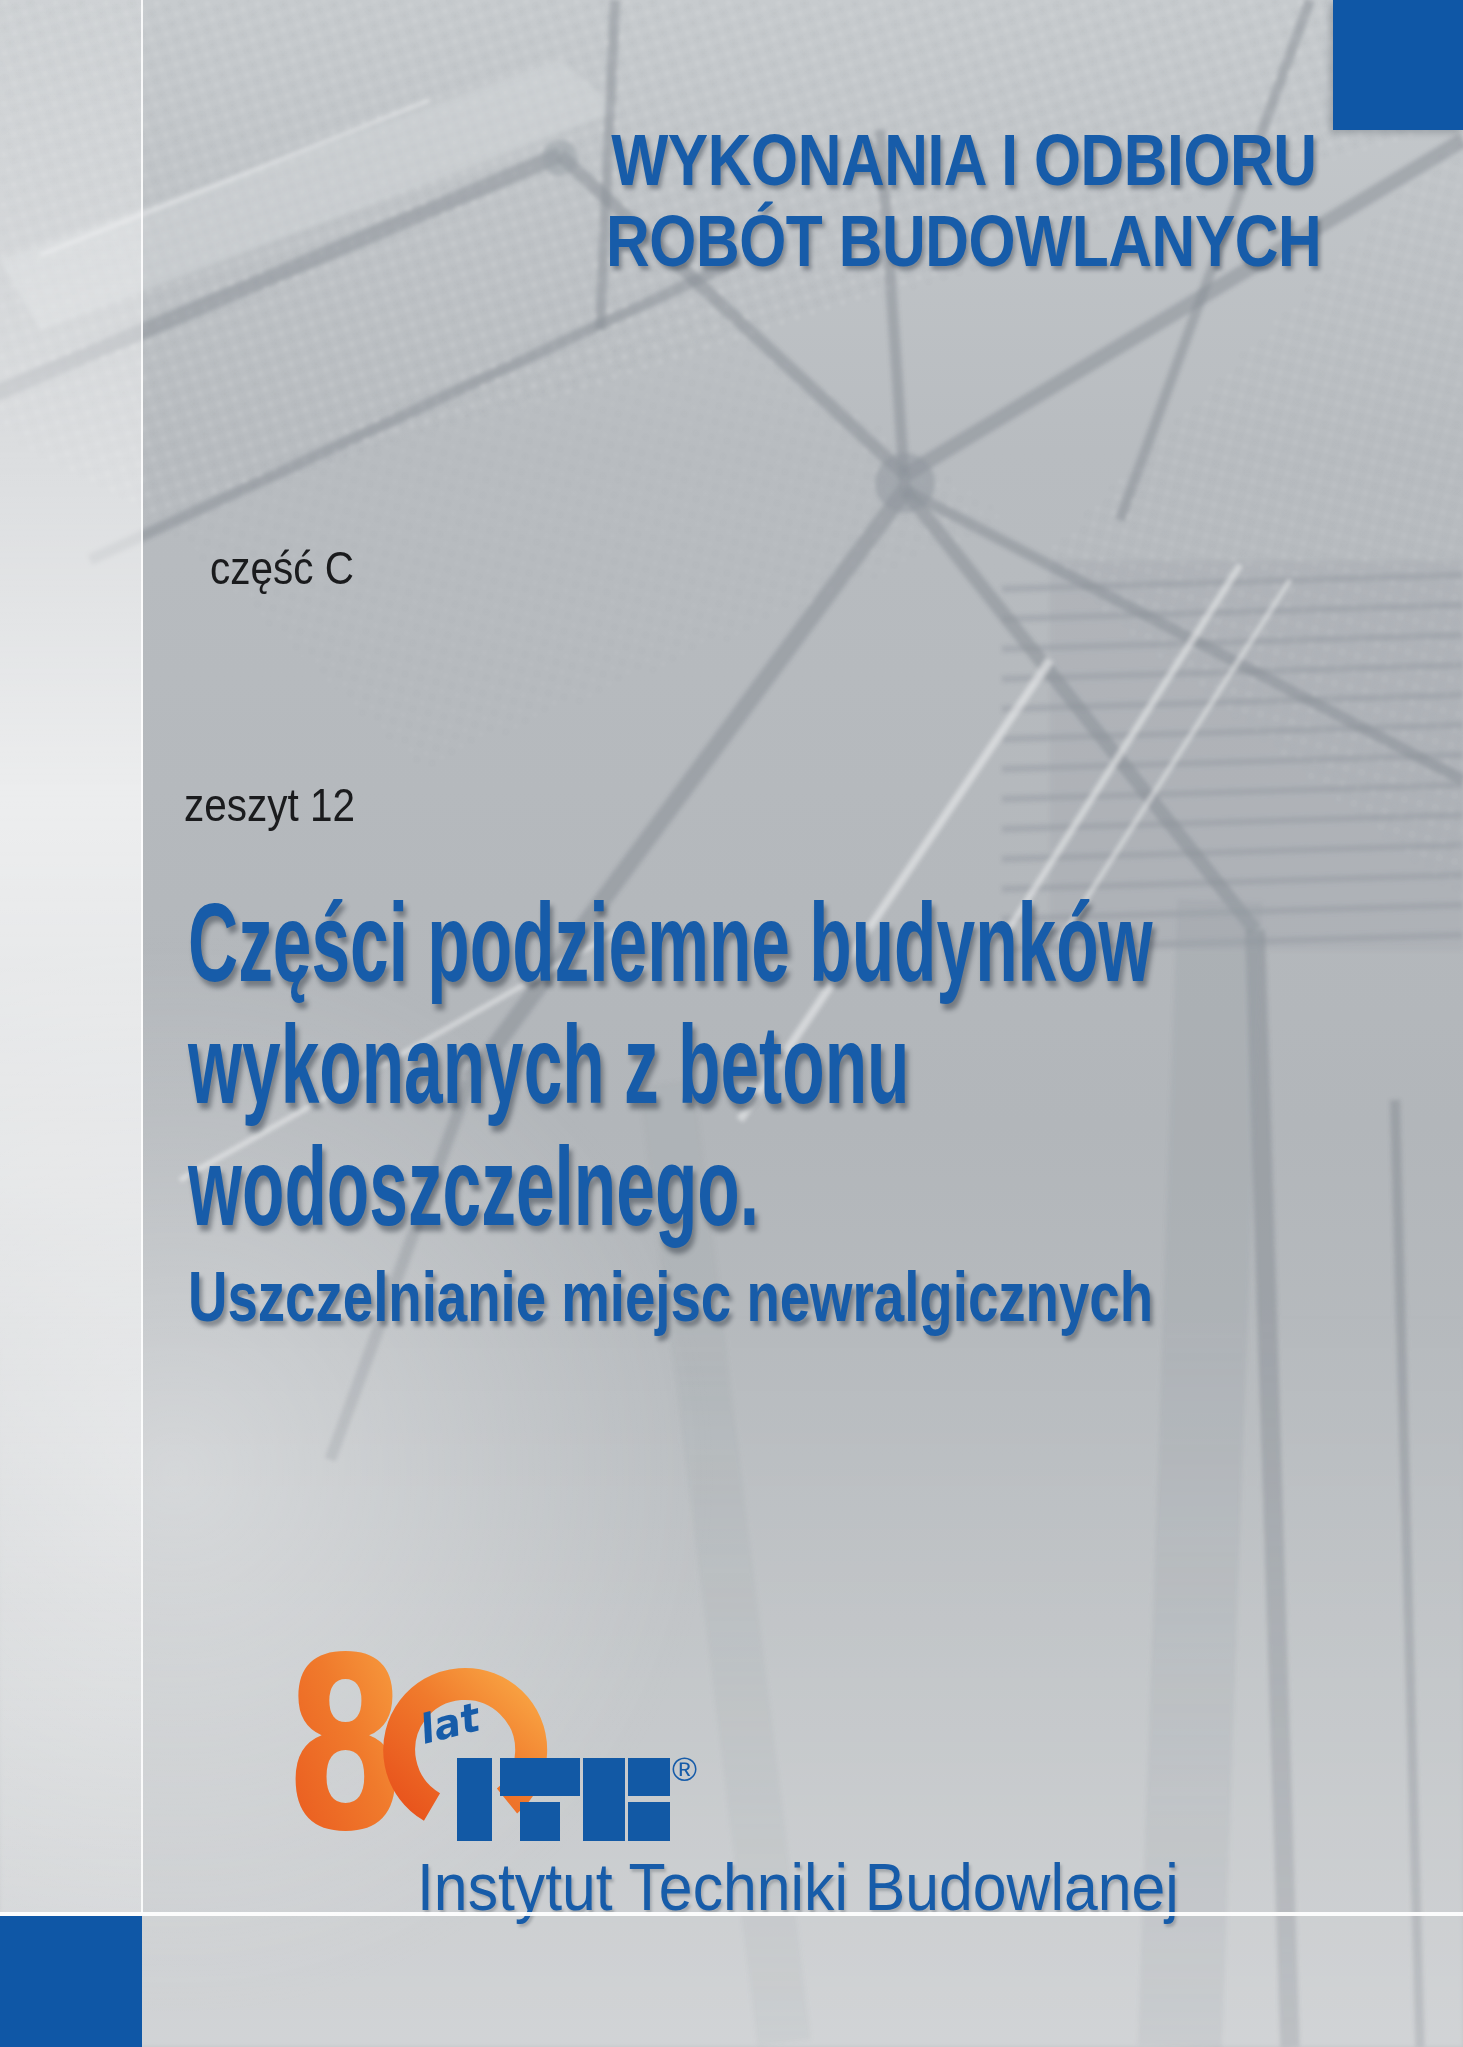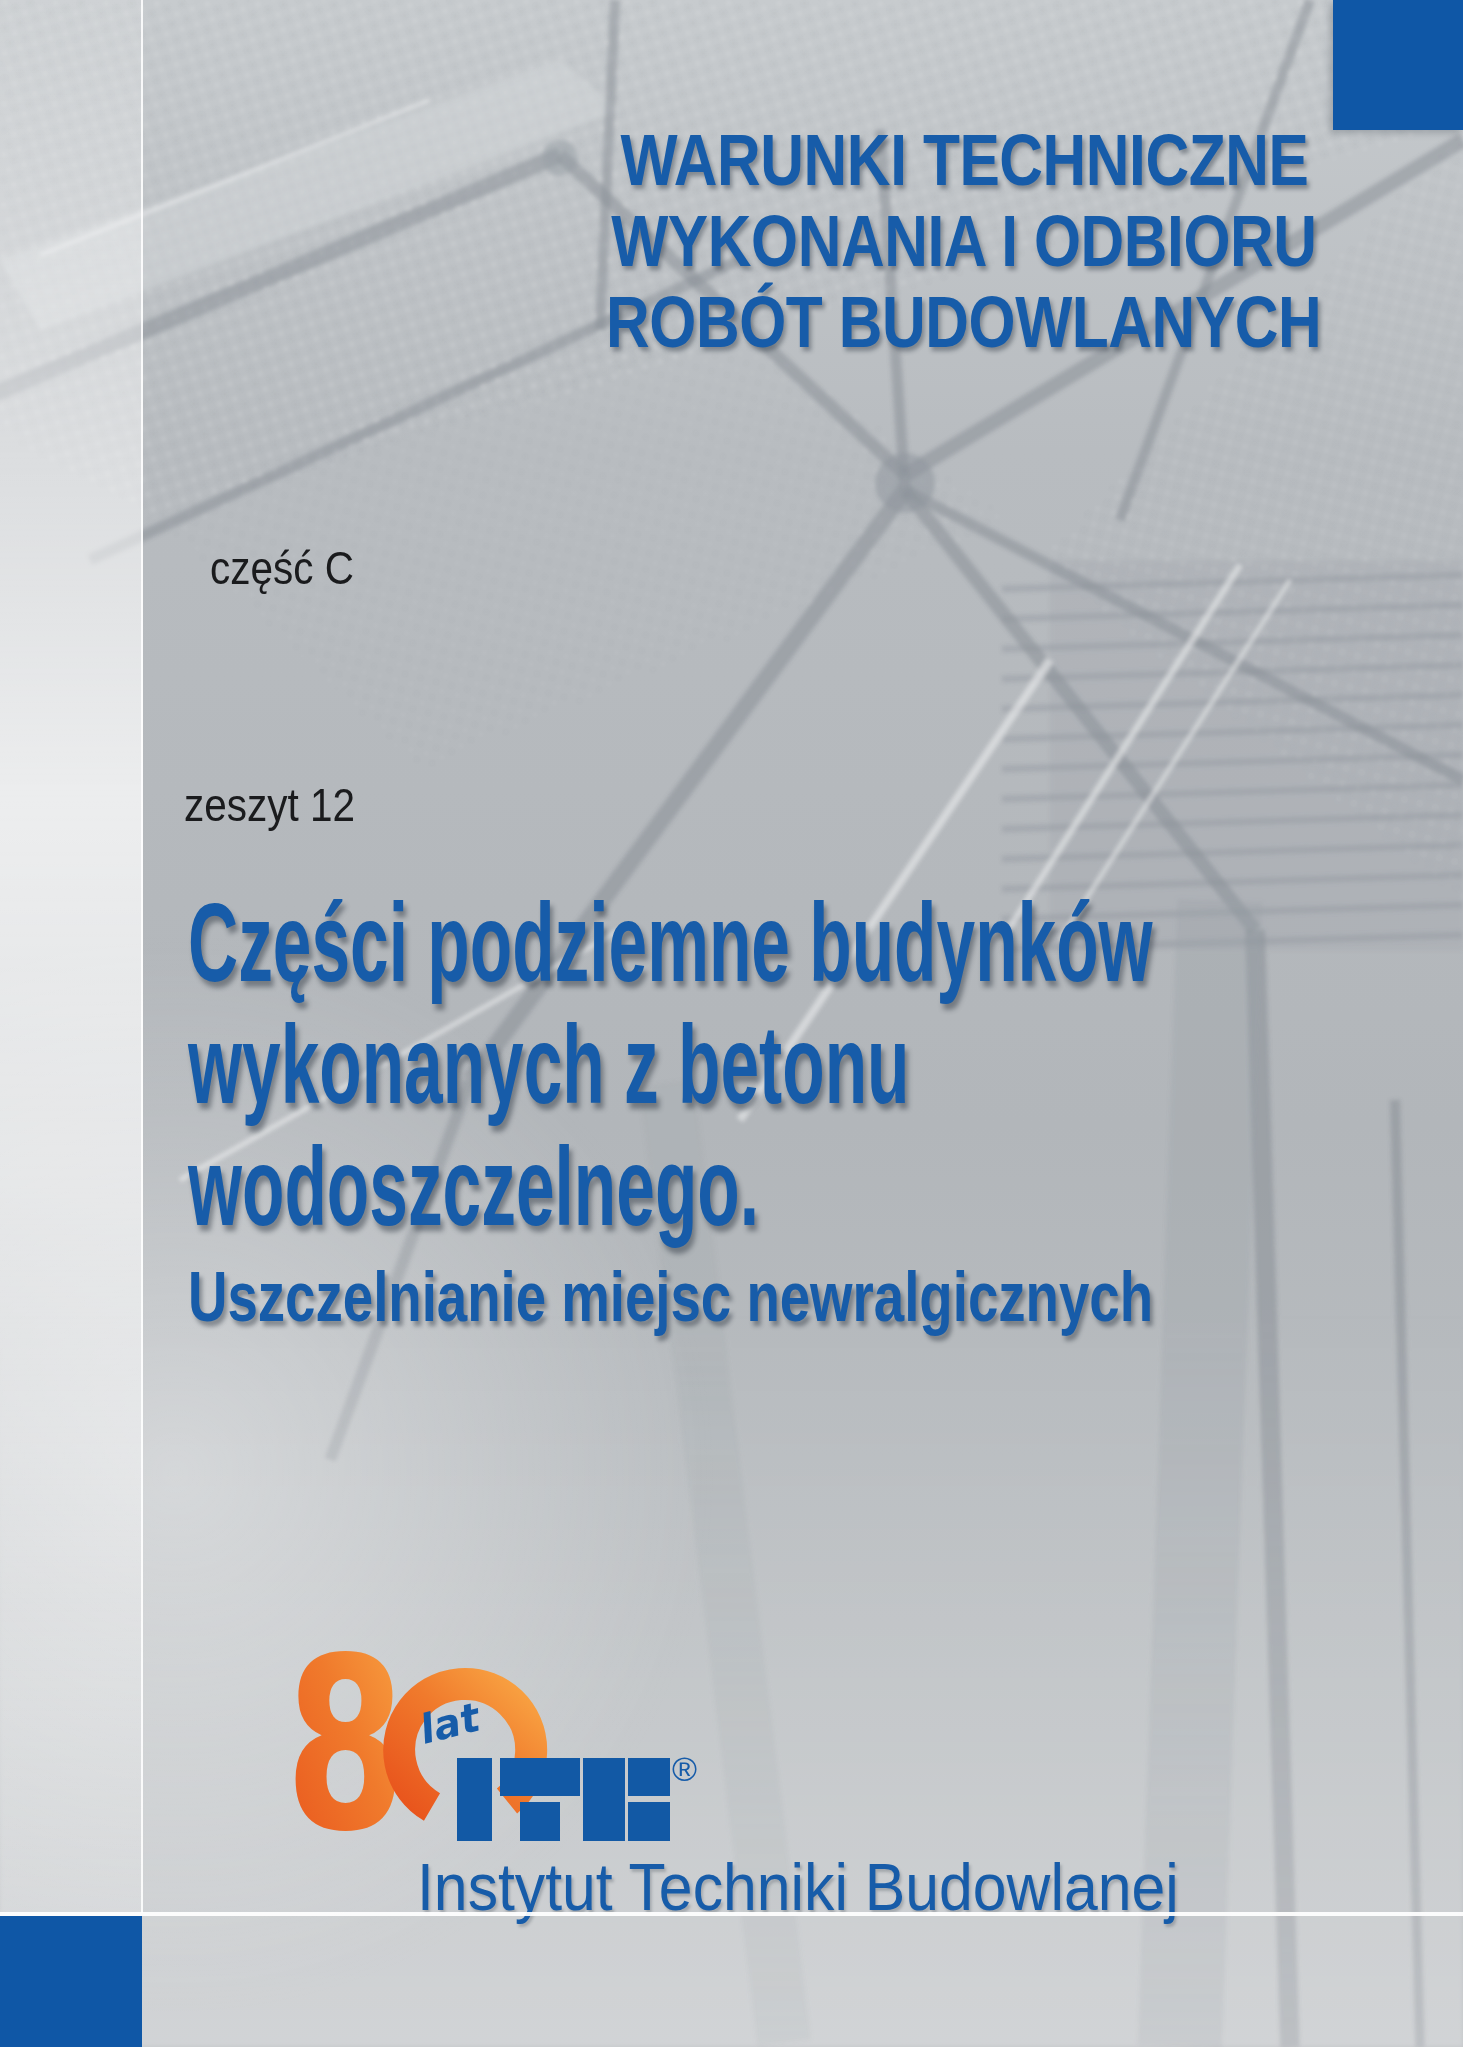--- a/index.html
+++ b/index.html
@@ -135,21 +135,20 @@
       <rect x="0" y="1300" width="1463" height="747" fill="url(#fadeW)" opacity="0.55"></rect>
     </g>
   </svg>
 
   <div class="glow"></div>
   <div class="left-strip"></div>
 
   <div class="sq sq-tr"></div>
 
   <div class="heading">
-    <div class="hrow"><span class="hl">WARUNKI TECHNICZNE</span></div>
     <div class="hrow"><span class="hl">WYKONANIA I ODBIORU</span></div>
     <div class="hrow"><span class="hl">ROBÓT BUDOWLANYCH</span></div>
   </div>
 
   <div class="small-label part-label">
     <span>część C</span>
   </div>
 
 
   <div class="small-label issue-label">

